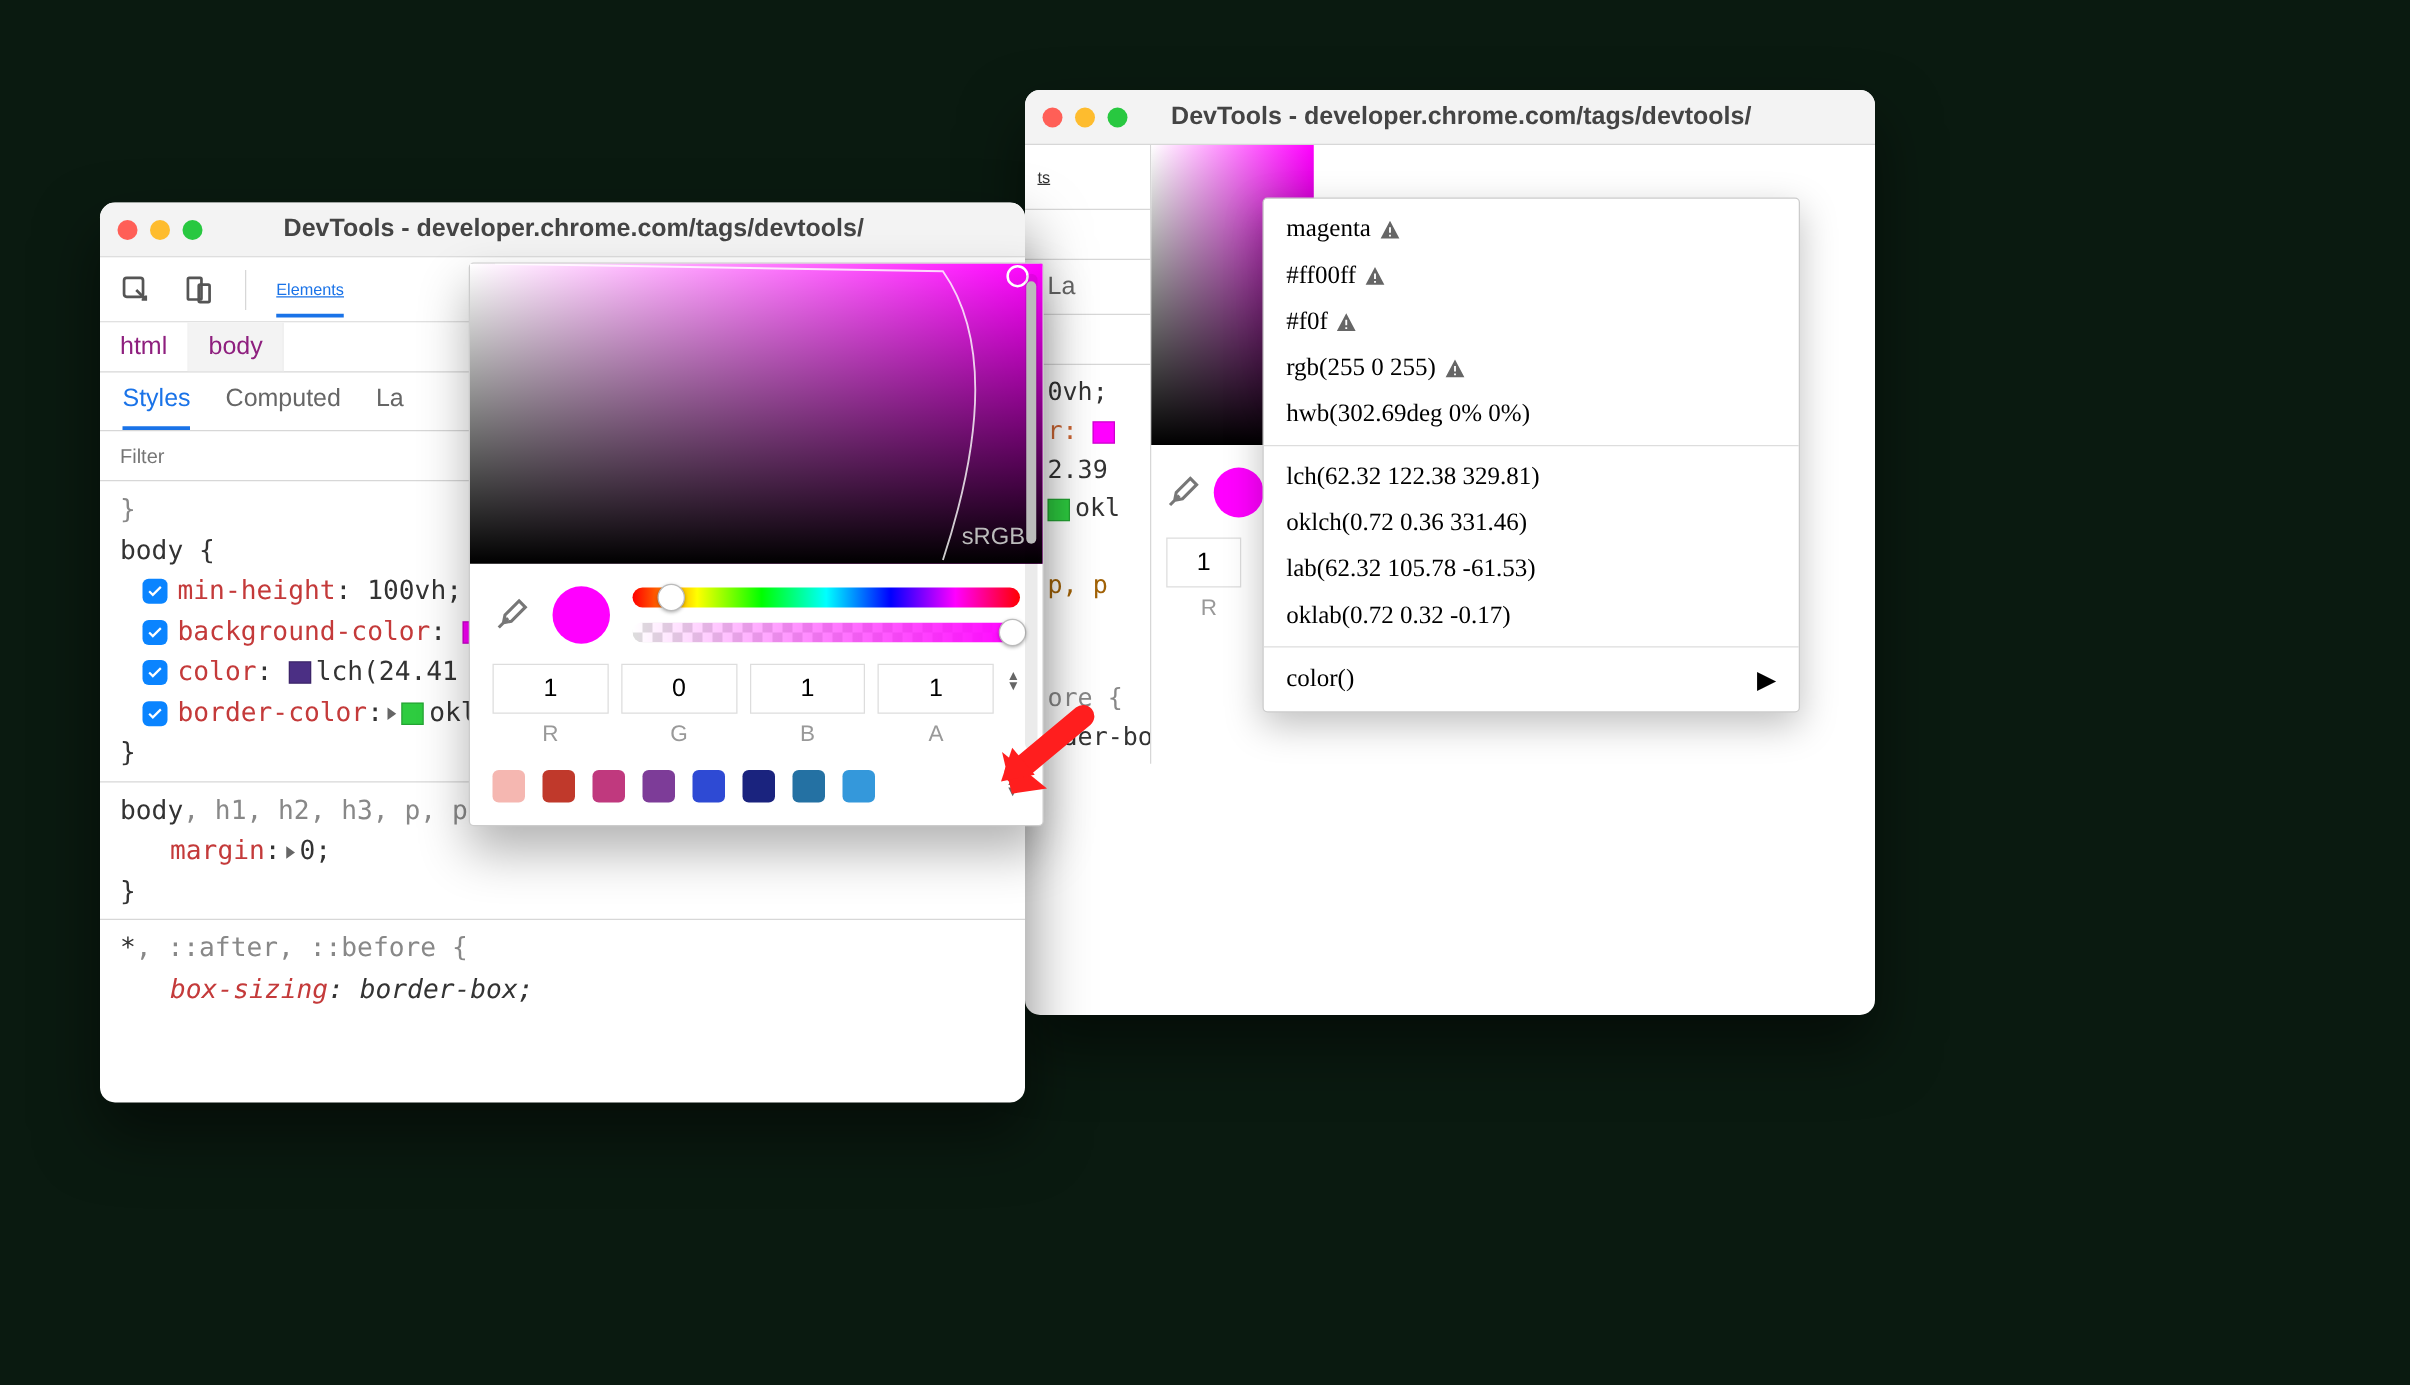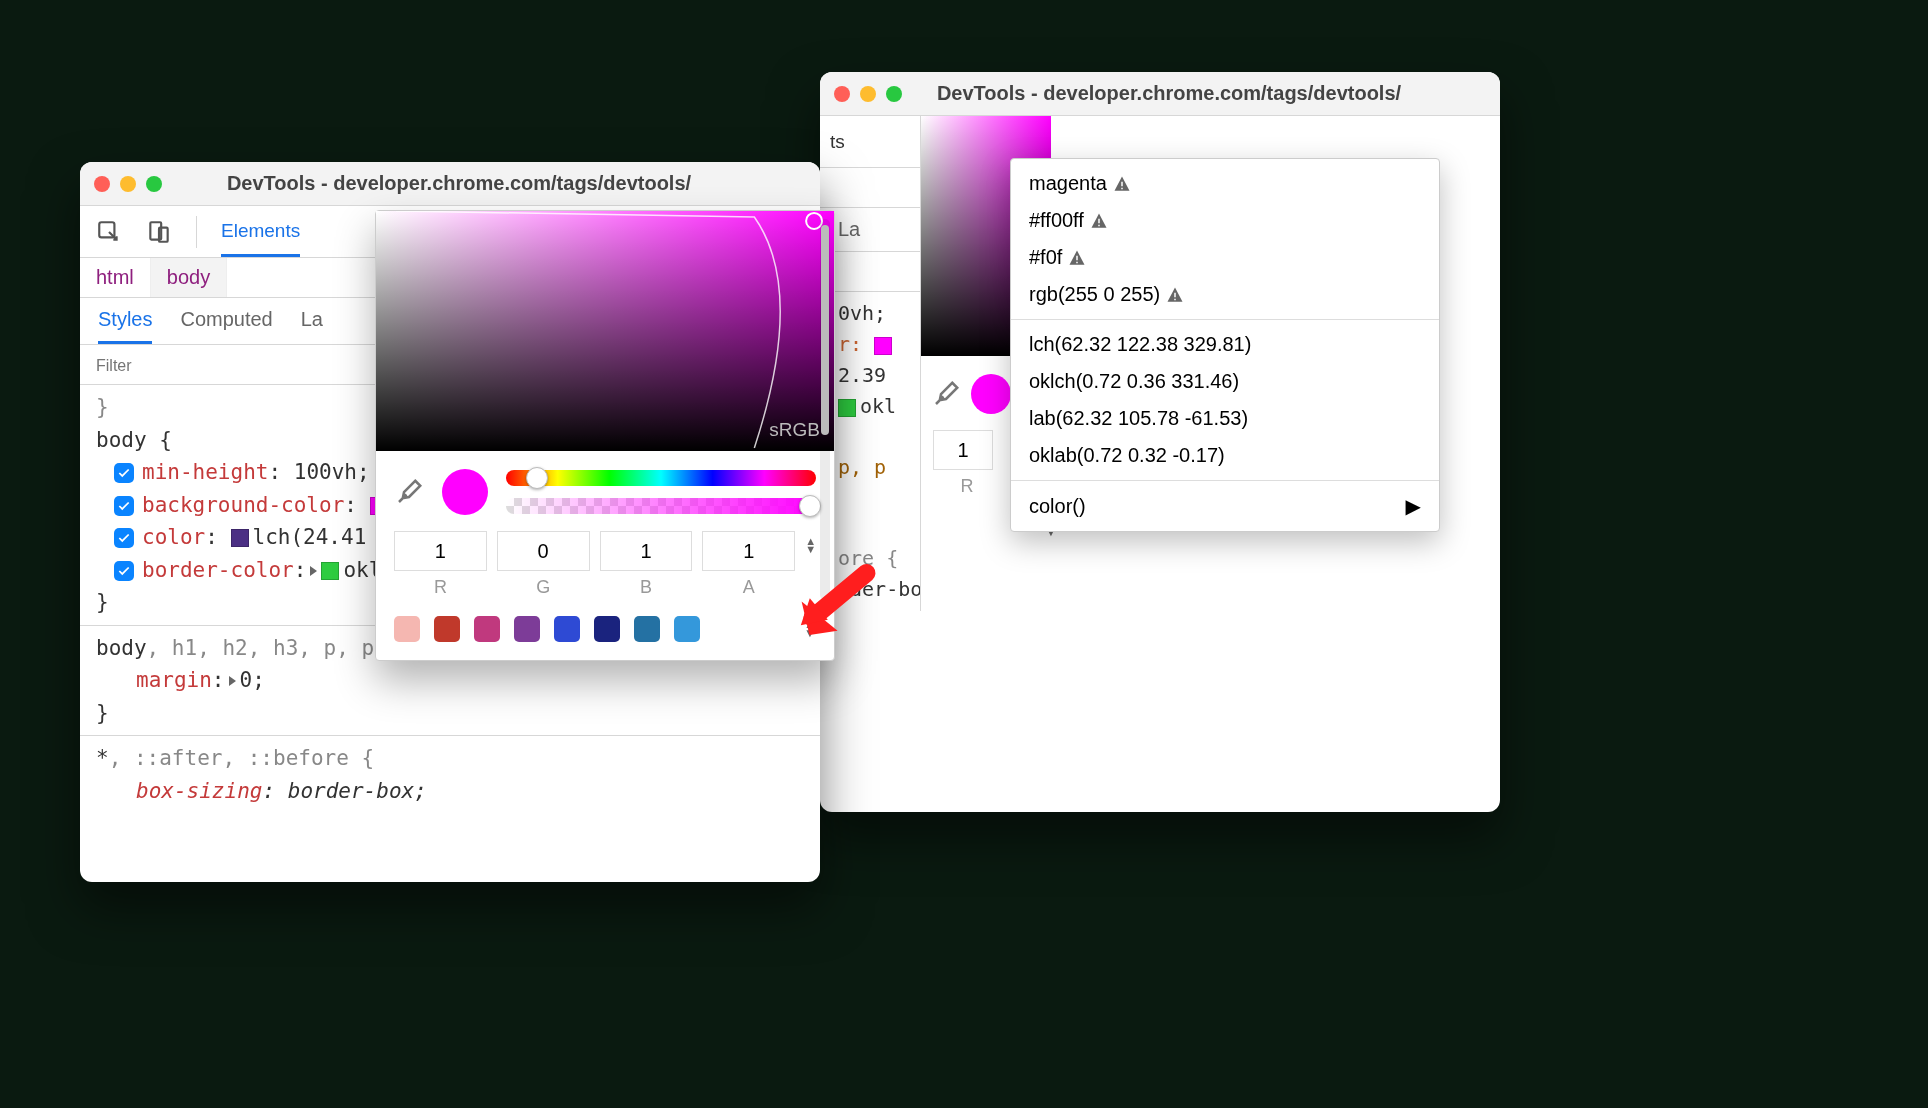--- a/index.html
+++ b/index.html
@@ -34,21 +34,21 @@
   .toolbar {
     height: 52px;
     border-bottom: 1px solid #d7d7d7;
     display:flex; align-items:center;
     padding: 0 16px;
     gap: 24px;
     background:#fff;
   }
   .tool-icon { width:26px; height:26px; color:#666; }
   .tool-divider { width:1px; height:32px; background:#d7d7d7; }
-  .tab-label { font-size:19px; color:#333; }
+  .tab-label { font-size:13px; color:#333;text-decoration:underline; }
   .tab-label.active { color:#1a73e8; border-bottom:3px solid #1a73e8; padding-bottom:12px; margin-bottom:-14px;}
   .breadcrumbs {
     display:flex; gap:0;
     border-bottom:1px solid #d7d7d7;
     background:#fff;
     padding: 0 0 0 0;
   }
   .crumb { padding:8px 16px; font-size:20px; color:#8e1f7e; border-right:1px solid #eee;}
   .crumb.active { background:#f3f3f3; }
   .subtabs {
@@ -117,21 +117,21 @@
     position:absolute;
     background:#fff;
     border:1px solid #ccc;
     box-shadow: 0 10px 30px rgba(0,0,0,.25);
     border-radius:4px;
     width: 430px;
     padding: 6px 0;
     font-size:20px;
     z-index:50;
   }
-  .menu-item { padding:7px 18px; display:flex; align-items:center; gap:6px; cursor:default;}
+  .menu-item { padding:7px 18px; display:flex; align-items:center; gap:6px; cursor:default;font-family:Liberation Serif, serif;}
   .menu-sep { height:1px; background:#ddd; margin:6px 0;}
   .warn-icon { width:18px; height:18px; }
   .menu .arrow { margin-left:auto;}
 
   
   .arrow-annot {
     position:absolute;
     width:90px; height:90px;
     z-index:60;
   }
@@ -233,20 +233,23 @@
       <svg class="warn-icon" viewBox="0 0 24 24" fill="#666">
         <path d="M12 2L2 21h20L12 2zm-1 7h2v6h-2V9zm0 8h2v2h-2v-2z"></path>
       </svg>
     </div>
   <div class="menu-item">
       <span>rgb(255 0 255)</span>
       <svg class="warn-icon" viewBox="0 0 24 24" fill="#666">
         <path d="M12 2L2 21h20L12 2zm-1 7h2v6h-2V9zm0 8h2v2h-2v-2z"></path>
       </svg>
     </div>
+  <div class="menu-item">
+      <span>hwb(302.69deg 0% 0%)</span>
+    </div>
   <div class="menu-sep"></div>
   <div class="menu-item">
       <span>lch(62.32 122.38 329.81)</span>
     </div>
   <div class="menu-item">
       <span>oklch(0.72 0.36 331.46)</span>
     </div>
   <div class="menu-item">
       <span>lab(62.32 105.78 -61.53)</span>
     </div>

